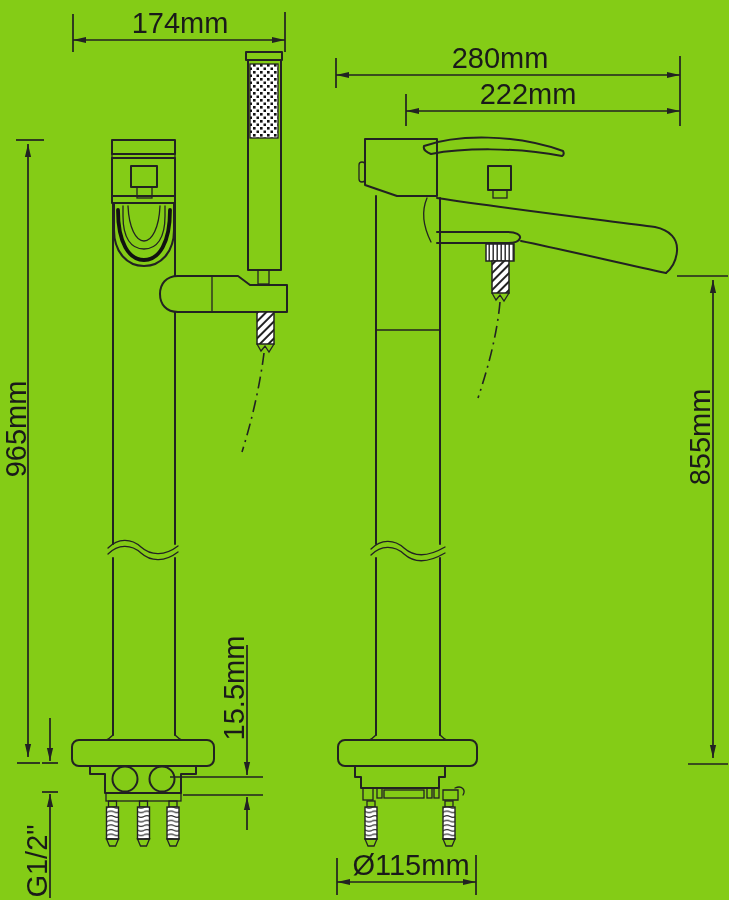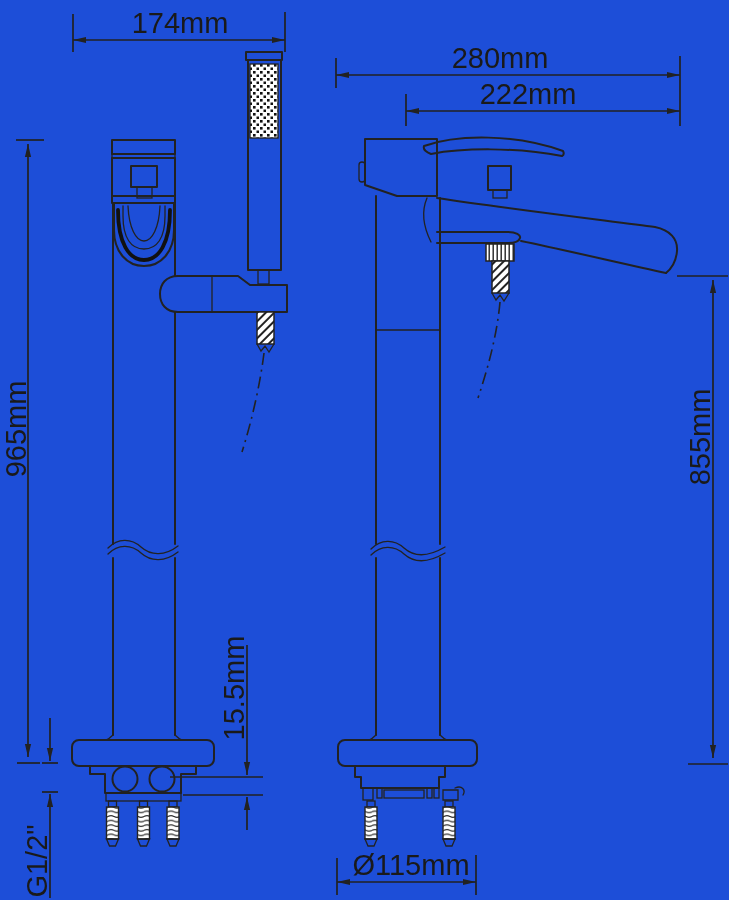--- a/index.html
+++ b/index.html
@@ -1,16 +1,16 @@
 <!DOCTYPE html>
 <html><head>
 <meta charset="utf-8">
 <style>
   html,body{margin:0;padding:0;background:#ffffff;}
-  .stage{position:relative;width:729px;height:900px;background:#1d4ed8;overflow:hidden;
+  .stage{position:relative;width:729px;height:900px;background:#84cc16;overflow:hidden;
          font-family:"Liberation Sans", sans-serif;}
   svg{position:absolute;left:0;top:0;}
   text{font-family:"Liberation Sans", sans-serif;font-size:29px;fill:#1a1a1a;}
   .ln{stroke:#222;fill:none;stroke-width:2;stroke-linecap:round;stroke-linejoin:round;}
   .thin{stroke:#222;fill:none;stroke-width:1.3;stroke-linecap:round;}
   .thick{stroke:#111;fill:none;stroke-width:3.8;stroke-linecap:round;}
   .dim{stroke:#222;fill:none;stroke-width:1.7;}
   .tick{stroke:#222;fill:none;stroke-width:1.7;}
   .hose{stroke:#222;fill:none;stroke-width:1.6;stroke-dasharray:12 5 2 5;}
 </style>

